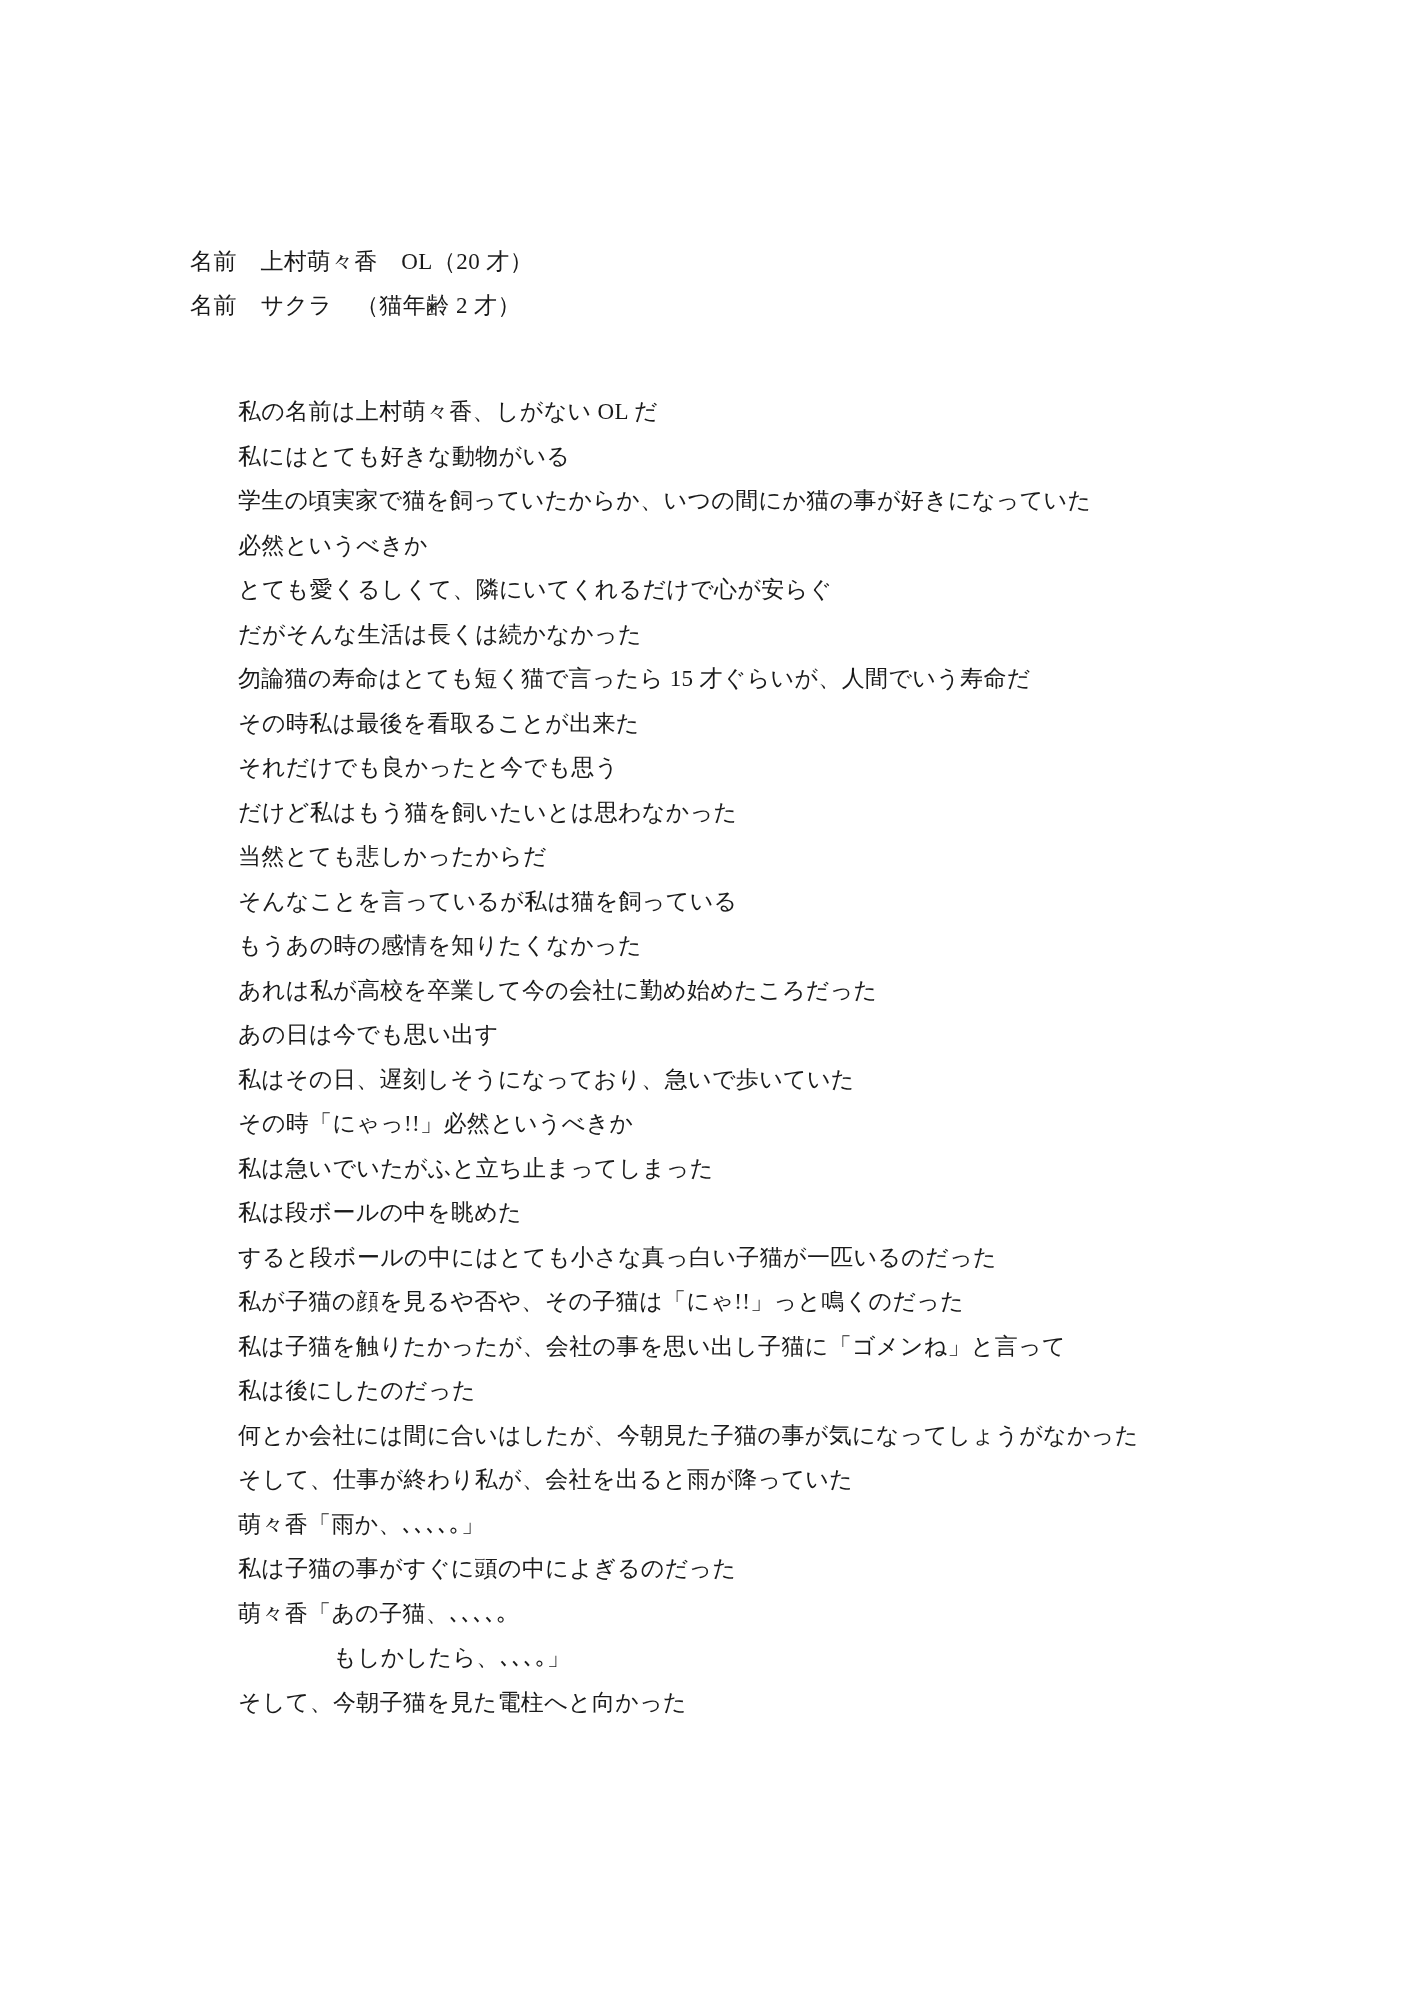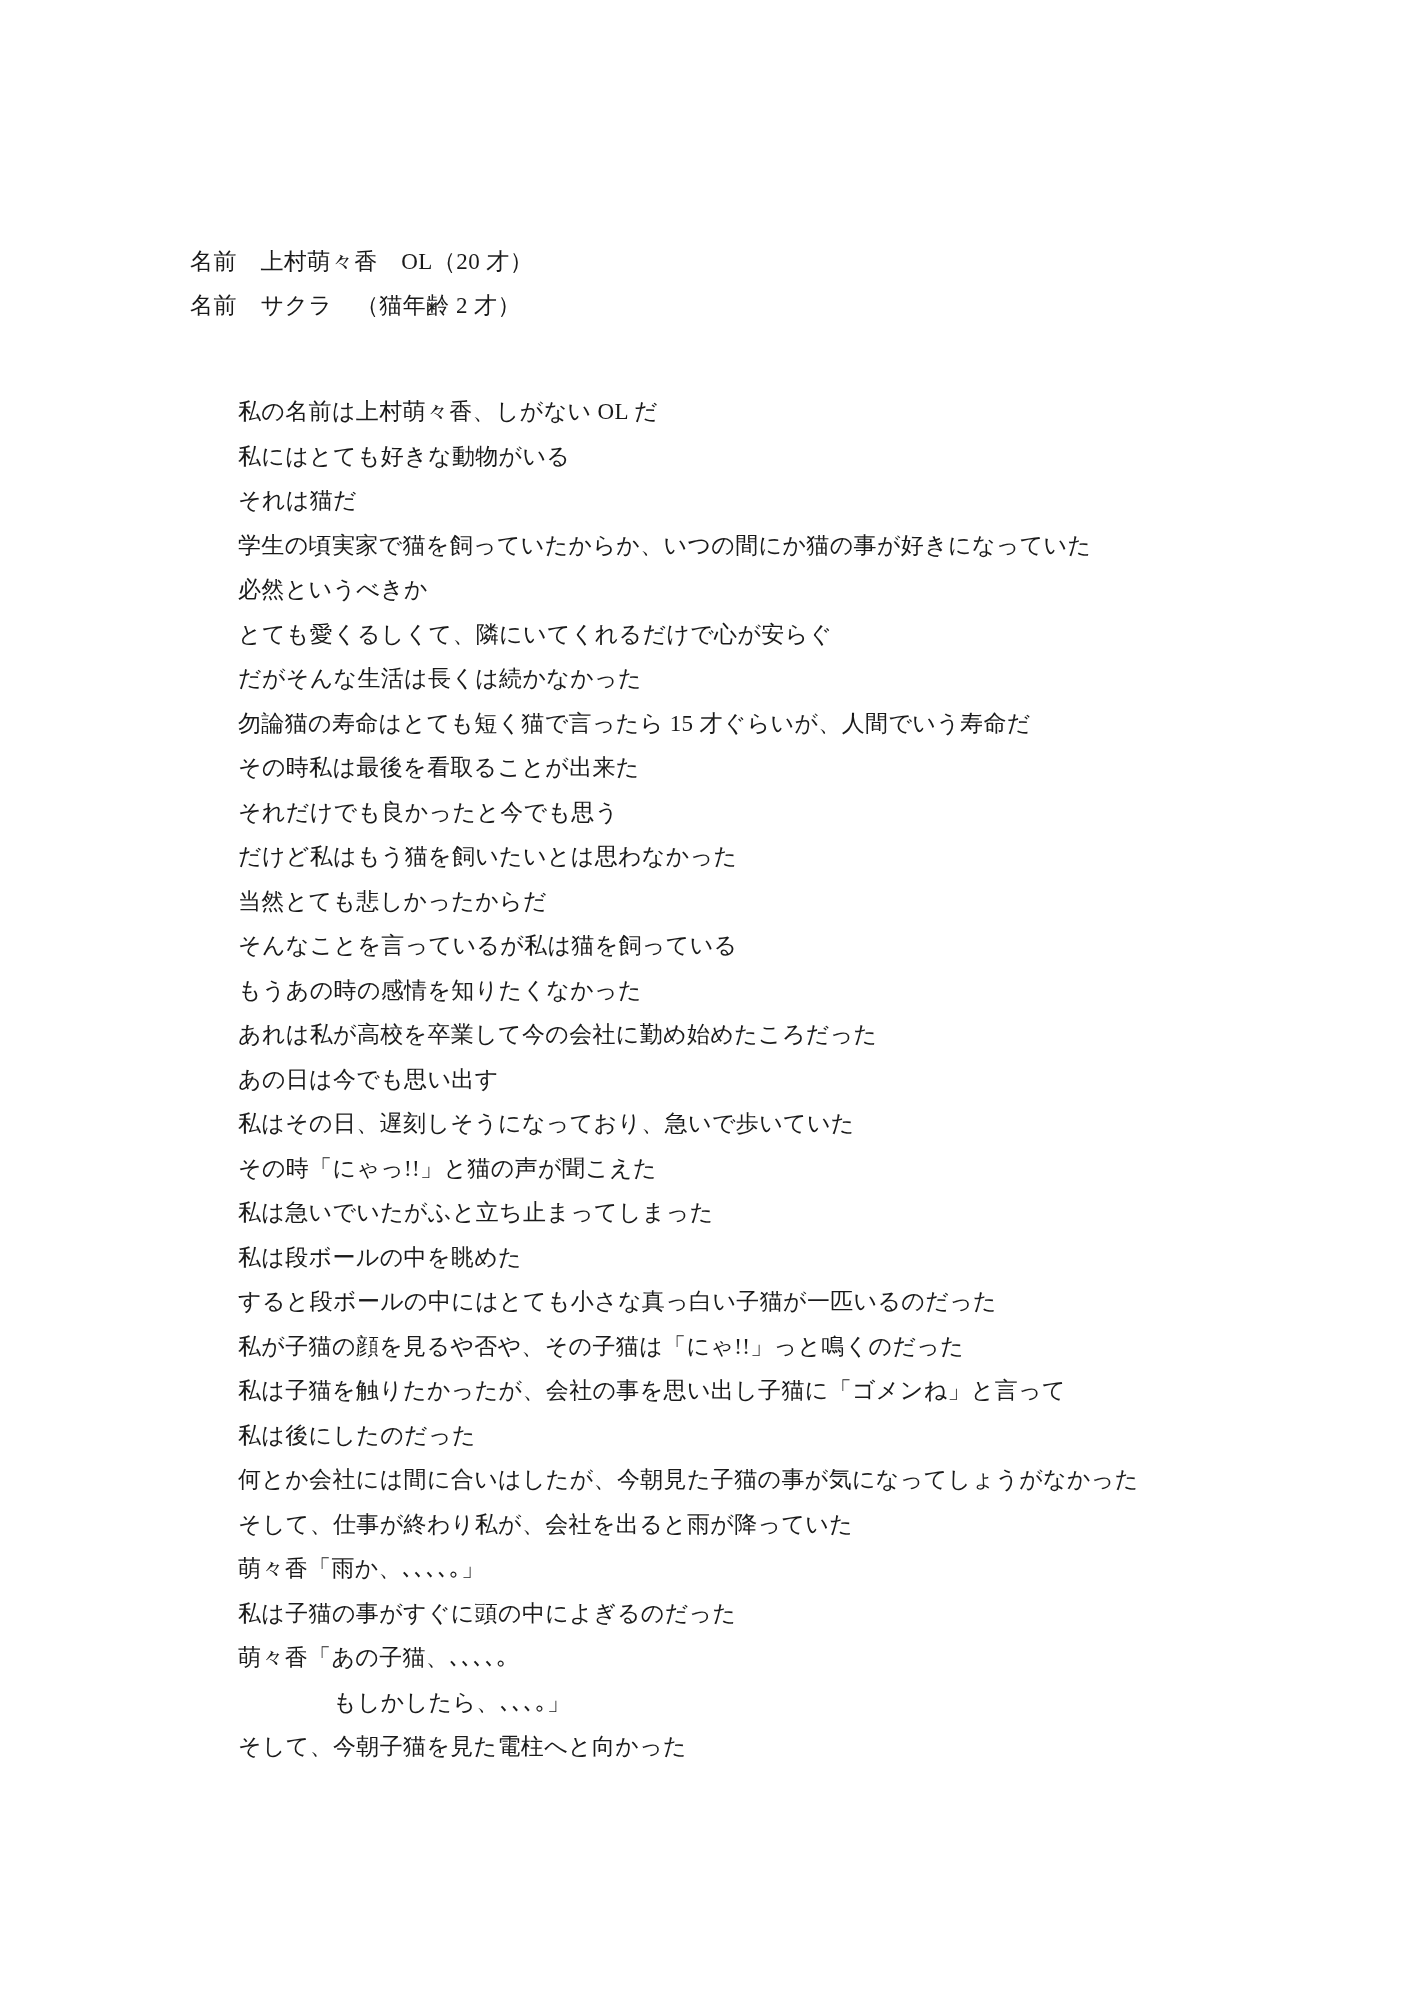--- a/index.html
+++ b/index.html
@@ -51,36 +51,35 @@
 <div class="page">
 
   <div class="header-block">
     <div class="header-line">名前　上村萌々香　OL（20 才）</div>
     <div class="header-line">名前　サクラ　（猫年齢 2 才）</div>
   </div>
 
   <div class="body-block">
     <div class="body-line">私の名前は上村萌々香、しがない OL だ</div>
     <div class="body-line">私にはとても好きな動物がいる</div>
-    <div class="body-line">それは猫だ</div>
     <div class="body-line">学生の頃実家で猫を飼っていたからか、いつの間にか猫の事が好きになっていた</div>
     <div class="body-line">必然というべきか</div>
     <div class="body-line">とても愛くるしくて、隣にいてくれるだけで心が安らぐ</div>
     <div class="body-line">だがそんな生活は長くは続かなかった</div>
     <div class="body-line">勿論猫の寿命はとても短く猫で言ったら 15 才ぐらいが、人間でいう寿命だ</div>
     <div class="body-line">その時私は最後を看取ることが出来た</div>
     <div class="body-line">それだけでも良かったと今でも思う</div>
     <div class="body-line">だけど私はもう猫を飼いたいとは思わなかった</div>
     <div class="body-line">当然とても悲しかったからだ</div>
     <div class="body-line">そんなことを言っているが私は猫を飼っている</div>
     <div class="body-line">もうあの時の感情を知りたくなかった</div>
     <div class="body-line">あれは私が高校を卒業して今の会社に勤め始めたころだった</div>
     <div class="body-line">あの日は今でも思い出す</div>
     <div class="body-line">私はその日、遅刻しそうになっており、急いで歩いていた</div>
-    <div class="body-line">その時「にゃっ!!」と猫の声が聞こえた</div>
+    <div class="body-line">その時「にゃっ!!」必然というべきか</div>
     <div class="body-line">私は急いでいたがふと立ち止まってしまった</div>
     <div class="body-line">私は段ボールの中を眺めた</div>
     <div class="body-line">すると段ボールの中にはとても小さな真っ白い子猫が一匹いるのだった</div>
     <div class="body-line">私が子猫の顔を見るや否や、その子猫は「にゃ!!」っと鳴くのだった</div>
     <div class="body-line">私は子猫を触りたかったが、会社の事を思い出し子猫に「ゴメンね」と言って</div>
     <div class="body-line">私は後にしたのだった</div>
     <div class="body-line">何とか会社には間に合いはしたが、今朝見た子猫の事が気になってしょうがなかった</div>
     <div class="body-line">そして、仕事が終わり私が、会社を出ると雨が降っていた</div>
     <div class="body-line">萌々香「雨か、､､､､｡」</div>
     <div class="body-line">私は子猫の事がすぐに頭の中によぎるのだった</div>

